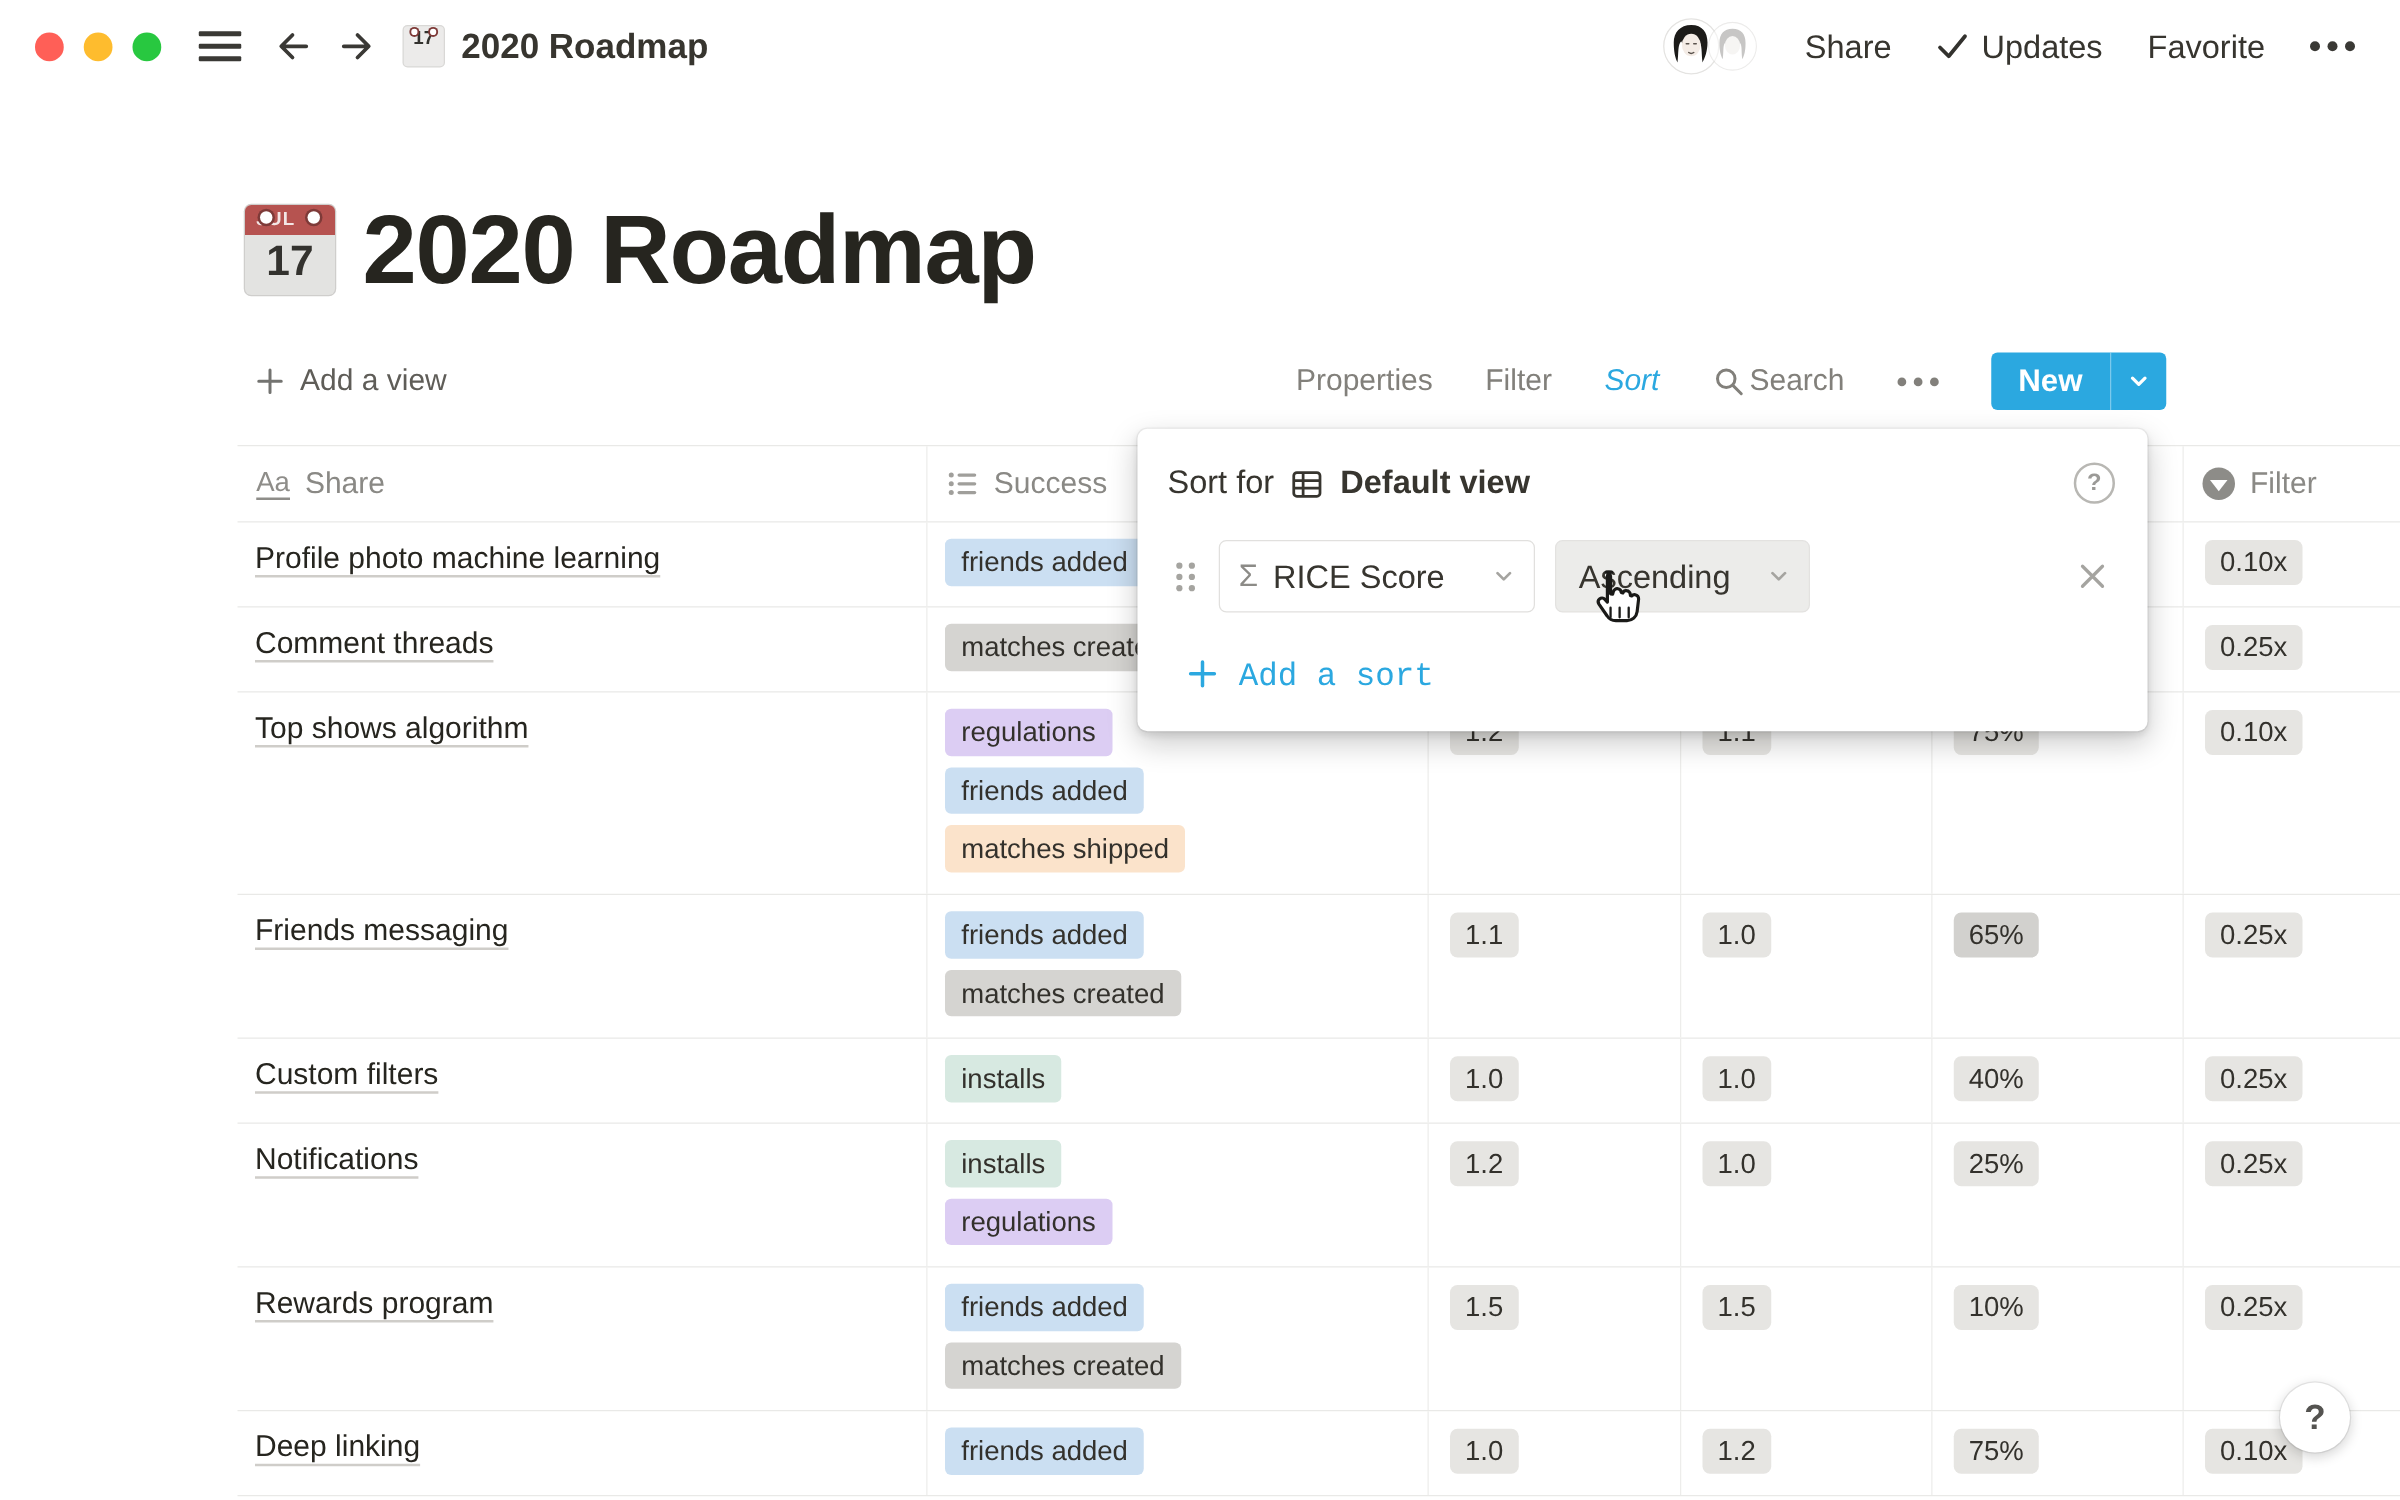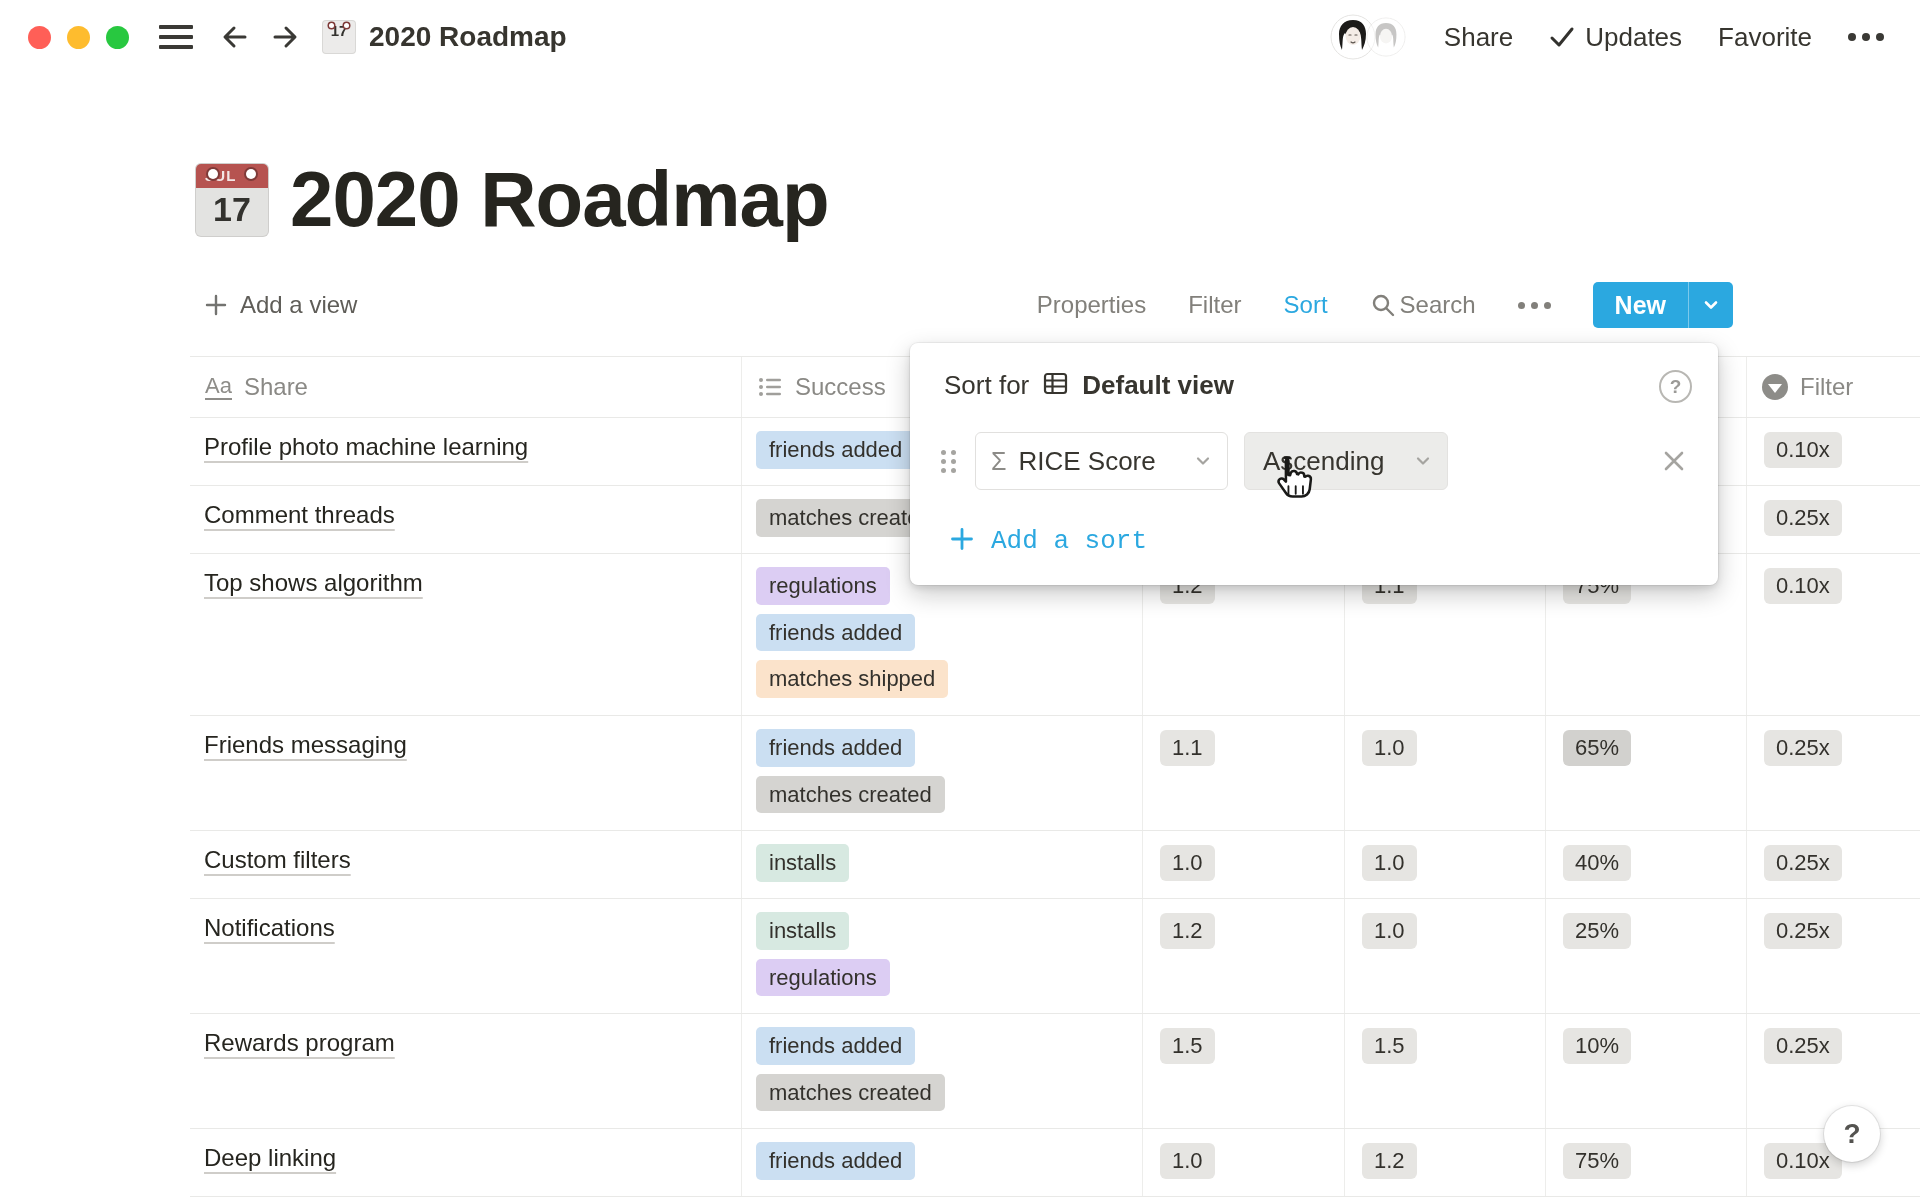--- a/index.html
+++ b/index.html
@@ -47,21 +47,21 @@
   .big-cal .pin.l{left:12px;} .big-cal .pin.r{right:12px;}
   .big-cal .day{display:block;text-align:center;font-size:34px;font-weight:600;color:#33322e;line-height:42px;}
   
   .page-header{display:flex;align-items:center;gap:22px;margin:80px 0 0 196px;}
   h1.page-title{margin:0;font-size:78px;font-weight:700;letter-spacing:-1px;color:var(--text-dark);}
   
   .toolbar{margin:36px 187px 0 204px;height:48px;display:flex;align-items:center;}
   .add-view{display:flex;align-items:center;gap:12px;font-size:24px;color:#5f5d58;cursor:pointer;}
   .toolbar-right{margin-left:auto;display:flex;align-items:center;gap:42px;}
   .tool-link{font-size:24px;color:#82807b;cursor:pointer;}
-  .tool-link.active{color:var(--accent);}
+  .tool-link.active{color:var(--accent);font-style:italic;}
   .search-link{display:flex;align-items:center;gap:4px;}
   .dots.small i{width:7px;height:7px;background:#82807b;}
   .new-btn{display:flex;align-items:center;background:var(--accent);border-radius:5px;height:46px;color:#fff;cursor:pointer;overflow:hidden;}
   .new-btn .label{font-size:25px;font-weight:600;padding:0 22px;}
   .new-btn .divider{width:1px;align-self:stretch;background:rgba(255,255,255,.38);}
   .new-btn .chev{padding:0 12px;display:flex;align-items:center;}
   
   .table{margin:27px 0 0 190px;position:relative;}
   .t-row{display:flex;border-bottom:1px solid var(--line);align-items:stretch;}
   .t-head{border-top:1px solid var(--line);height:62px;}
@@ -79,21 +79,21 @@
   .name-text{text-decoration:underline;text-decoration-thickness:2px;text-decoration-color:#cfcdc9;text-underline-offset:6px;}
   .c-tags.body{padding:13px 14px;display:flex;flex-direction:column;align-items:flex-start;gap:9px;}
   .tag{font-size:22px;color:#33312c;padding:5px 13px;border-radius:5px;white-space:nowrap;line-height:1.25;}
   .num-cell{padding:14px 0 0 17px;}
   .pill{display:inline-block;font-size:22px;color:#33312c;background:#e6e5e2;border-radius:6px;padding:4px 12px;line-height:1.25;}
   .pill.dark{background:#d2d1ce;}
   .sliver{height:20px;border-bottom:1px solid var(--line);}
   
   .popover{position:absolute;left:910px;top:343px;width:808px;height:242px;background:#fff;border-radius:8px;
     box-shadow:0 0 0 1px rgba(15,15,15,.05),0 3px 6px rgba(15,15,15,.1),0 9px 24px rgba(15,15,15,.22);z-index:20;}
-  .pop-title{display:flex;align-items:flex-start;gap:13px;padding:27px 30px 0 34px;font-size:26px;color:var(--text);}
+  .pop-title{display:flex;align-items:flex-end;gap:13px;padding:27px 30px 0 24px;font-size:26px;color:var(--text);}
   .pop-view{font-weight:700;}
   .pop-help{position:absolute;right:26px;top:27px;width:33px;height:33px;border-radius:50%;border:2.5px solid #b8b7b3;
     display:flex;align-items:center;justify-content:center;font-size:19px;font-weight:600;color:#9b9a97;cursor:pointer;}
   .pop-row{display:flex;align-items:center;margin-top:31px;padding:0 30px 0 31px;position:relative;}
   .drag-handle{display:grid;grid-template-columns:repeat(2,5px);gap:4px 5px;margin-right:19px;cursor:grab;}
   .drag-handle i{width:5px;height:5px;border-radius:50%;background:#a5a4a0;}
   .select-box{height:58px;display:flex;align-items:center;border-radius:6px;cursor:pointer;}
   .field-box{width:253px;border:1px solid #e1e0de;background:#fff;padding:0 14px 0 15px;gap:12px;}
   .sigma{font-size:25px;color:#8c8b87;}
   .select-label{font-size:26px;color:var(--text);flex:1;}

